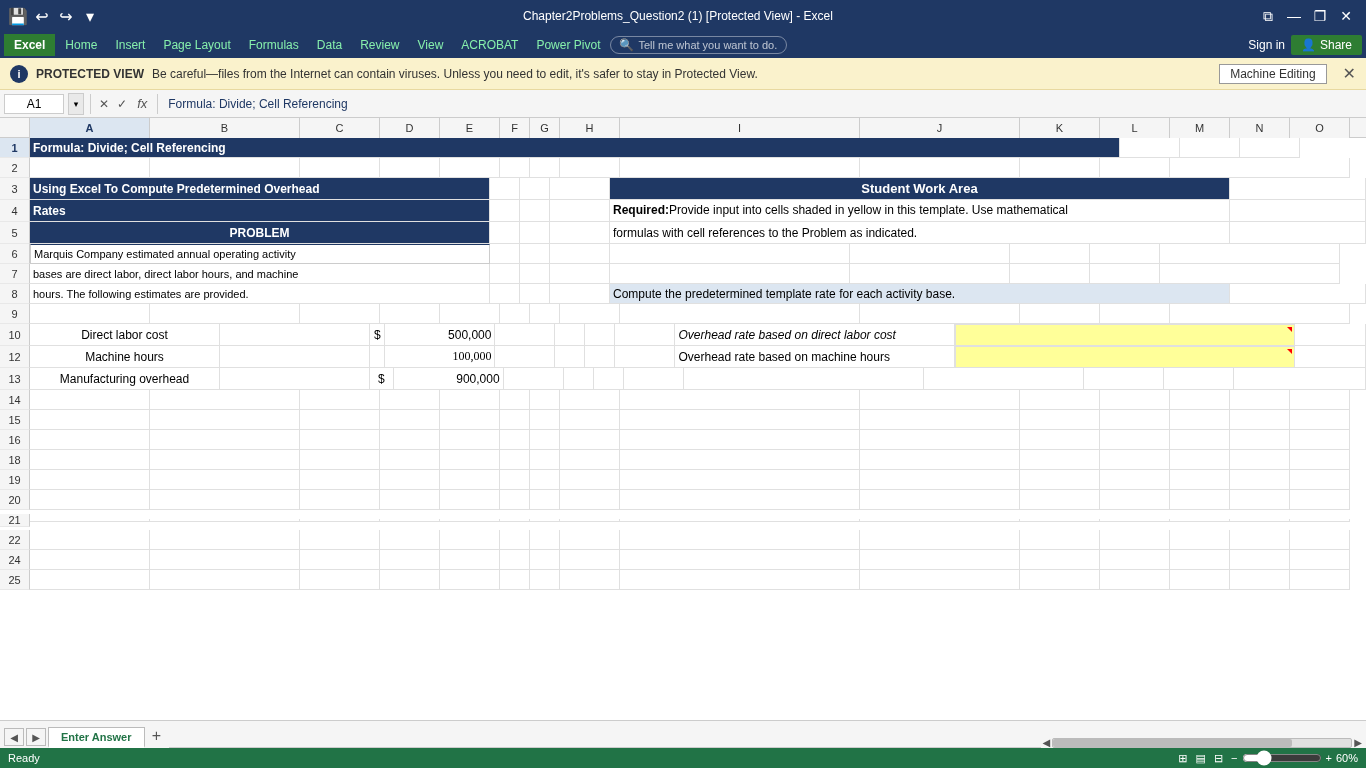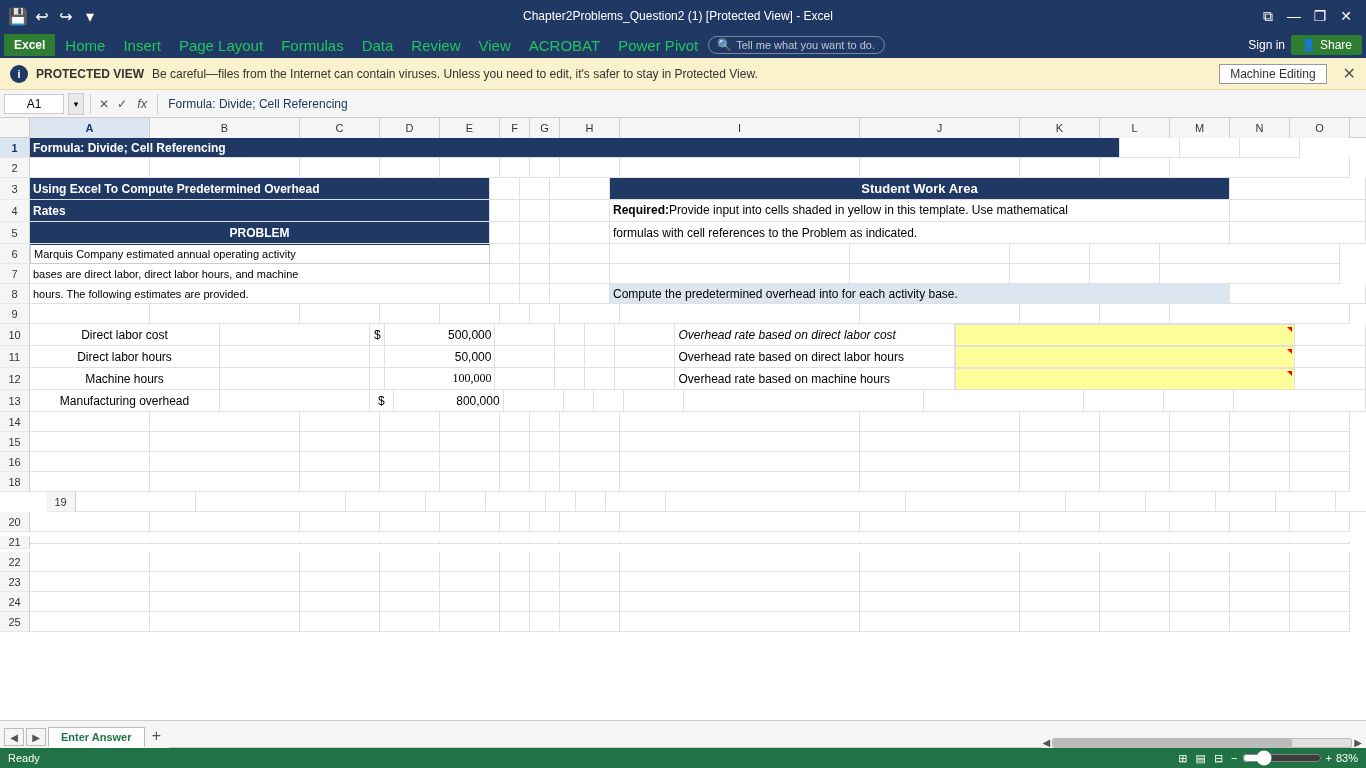--- a/index.html
+++ b/index.html
@@ -55,24 +55,24 @@
       color: #fff;
       border: none;
       padding: 2px 10px;
       font-size: 12px;
       height: 22px;
       cursor: pointer;
       font-weight: 600;
     }
     #menubar .menu-item {
       background: transparent;
-      color: #22c55e;
+      color: #86efac;
       border: none;
       padding: 2px 8px;
-      font-size: 15px;
+      font-size: 12px;
       cursor: pointer;
       height: 22px;
     }
     #menubar .sign-in {
       margin-left: auto;
       color: #fff;
       font-size: 12px;
       cursor: pointer;
       display: flex; align-items: center; gap: 6px;
     }
@@ -540,21 +540,21 @@
     <div class="cell" style="width:180px"></div>
   </div>
 
   <div class="grid-row" style="height:20px;">
     <div class="row-num">8</div>
     <div class="cell" style="width:460px; min-width:460px; font-size:11px;">hours. The following estimates are provided.</div>
     <div class="cell w-f"></div>
     <div class="cell w-g"></div>
     <div class="cell w-h"></div>
 
-    <div class="cell light-blue-bg" style="width:620px; min-width:620px; font-size:12px;">Compute the predetermined overhead into for each activity base.</div>
+    <div class="cell light-blue-bg" style="width:620px; min-width:620px; font-size:12px;">Compute the predetermined template rate for each activity base.</div>
     <div class="cell" style="width:180px"></div>
   </div>
 
   <div class="grid-row" style="height:20px;">
     <div class="row-num">9</div>
     <div class="cell w-a"></div>
     <div class="cell w-b"></div>
     <div class="cell w-c"></div>
     <div class="cell w-d"></div>
     <div class="cell w-e"></div>
@@ -580,36 +580,20 @@
     <div class="cell w-g"></div>
     <div class="cell w-h"></div>
     <div class="cell" style="width:280px; min-width:280px; font-size:12px;font-style:italic;">Overhead rate based on direct labor cost</div>
 
     <div class="cell cell-with-triangle yellow-input" style="width:340px; min-width:340px; position:relative;">
       <div class="red-triangle"></div>
     </div>
     <div class="cell" style="width:180px"></div>
   </div>
 
-  <div class="grid-row" style="height:22px;">
-    <div class="row-num">11</div>
-    <div class="cell" style="width:190px; min-width:190px; justify-content:center;">Direct labor hours</div>
-    <div class="cell w-b"></div>
-    <div class="cell center" style="width:30px;"></div>
-    <div class="cell right" style="width:110px; min-width:110px;">50,000</div>
-    <div class="cell w-e"></div>
-    <div class="cell w-f"></div>
-    <div class="cell w-g"></div>
-    <div class="cell w-h"></div>
-    <div class="cell" style="width:280px; min-width:280px; font-size:12px;">Overhead rate based on direct labor hours</div>
-    <div class="cell cell-with-triangle yellow-input" style="width:340px; min-width:340px; position:relative;">
-      <div class="red-triangle"></div>
-    </div>
-    <div class="cell" style="width:180px"></div>
-  </div>
 
   <div class="grid-row" style="height:22px;">
     <div class="row-num">12</div>
     <div class="cell" style="width:190px; min-width:190px; justify-content:center;">Machine hours</div>
     <div class="cell w-b"></div>
     <div class="cell center" style="width:30px;"></div>
     <div class="cell right" style="width:110px; min-width:110px;font-family:Liberation Serif, serif;">100,000</div>
     <div class="cell w-e"></div>
     <div class="cell w-f"></div>
     <div class="cell w-g"></div>
@@ -619,21 +603,21 @@
       <div class="red-triangle"></div>
     </div>
     <div class="cell" style="width:180px"></div>
   </div>
 
   <div class="grid-row" style="height:22px;">
     <div class="row-num">13</div>
     <div class="cell" style="width:190px; min-width:190px; justify-content:center;">Manufacturing overhead</div>
     <div class="cell w-b"></div>
     <div class="cell center" style="width:30px;">$</div>
-    <div class="cell right" style="width:110px; min-width:110px;">800,000</div>
+    <div class="cell right" style="width:110px; min-width:110px;">900,000</div>
     <div class="cell w-e"></div>
     <div class="cell w-f"></div>
     <div class="cell w-g"></div>
     <div class="cell w-h"></div>
     <div class="cell w-i"></div>
     <div class="cell w-j"></div>
     <div class="cell w-k"></div>
     <div class="cell w-l"></div>
     <div class="cell" style="width:180px"></div>
   </div>
@@ -703,21 +687,21 @@
       <div class="cell" style="width: 30px; min-width: 30px;"></div>
       <div class="cell" style="width: 60px; min-width: 60px;"></div>
       <div class="cell" style="width: 240px; min-width: 240px;"></div>
       <div class="cell" style="width: 160px; min-width: 160px;"></div>
       <div class="cell" style="width: 80px; min-width: 80px;"></div>
       <div class="cell" style="width: 70px; min-width: 70px;"></div>
       <div class="cell" style="width: 60px; min-width: 60px;"></div>
       <div class="cell" style="width: 60px; min-width: 60px;"></div>
       <div class="cell" style="width: 60px; min-width: 60px;"></div>
     </div>
-    <div class="grid-row" style="height: 20px; padding-left: 46px;">
+    <div class="grid-row" style="height: 20px;">
       <div class="row-num">19</div>
       <div class="cell" style="width: 120px; min-width: 120px;"></div>
       <div class="cell" style="width: 150px; min-width: 150px;"></div>
       <div class="cell" style="width: 80px; min-width: 80px;"></div>
       <div class="cell" style="width: 60px; min-width: 60px;"></div>
       <div class="cell" style="width: 60px; min-width: 60px;"></div>
       <div class="cell" style="width: 30px; min-width: 30px;"></div>
       <div class="cell" style="width: 30px; min-width: 30px;"></div>
       <div class="cell" style="width: 60px; min-width: 60px;"></div>
       <div class="cell" style="width: 240px; min-width: 240px;"></div>
@@ -759,38 +743,20 @@
       <div class="cell" style="width: 240px; min-width: 240px;"></div>
       <div class="cell" style="width: 160px; min-width: 160px;"></div>
       <div class="cell" style="width: 80px; min-width: 80px;"></div>
       <div class="cell" style="width: 70px; min-width: 70px;"></div>
       <div class="cell" style="width: 60px; min-width: 60px;"></div>
       <div class="cell" style="width: 60px; min-width: 60px;"></div>
       <div class="cell" style="width: 60px; min-width: 60px;"></div>
     </div>
     <div class="grid-row" style="height: 20px;">
       <div class="row-num">22</div>
-      <div class="cell" style="width: 120px; min-width: 120px;"></div>
-      <div class="cell" style="width: 150px; min-width: 150px;"></div>
-      <div class="cell" style="width: 80px; min-width: 80px;"></div>
-      <div class="cell" style="width: 60px; min-width: 60px;"></div>
-      <div class="cell" style="width: 60px; min-width: 60px;"></div>
-      <div class="cell" style="width: 30px; min-width: 30px;"></div>
-      <div class="cell" style="width: 30px; min-width: 30px;"></div>
-      <div class="cell" style="width: 60px; min-width: 60px;"></div>
-      <div class="cell" style="width: 240px; min-width: 240px;"></div>
-      <div class="cell" style="width: 160px; min-width: 160px;"></div>
-      <div class="cell" style="width: 80px; min-width: 80px;"></div>
-      <div class="cell" style="width: 70px; min-width: 70px;"></div>
-      <div class="cell" style="width: 60px; min-width: 60px;"></div>
-      <div class="cell" style="width: 60px; min-width: 60px;"></div>
-      <div class="cell" style="width: 60px; min-width: 60px;"></div>
-    </div>
-    <div class="grid-row" style="height: 20px;">
-      <div class="row-num">23</div>
       <div class="cell" style="width: 120px; min-width: 120px;"></div>
       <div class="cell" style="width: 150px; min-width: 150px;"></div>
       <div class="cell" style="width: 80px; min-width: 80px;"></div>
       <div class="cell" style="width: 60px; min-width: 60px;"></div>
       <div class="cell" style="width: 60px; min-width: 60px;"></div>
       <div class="cell" style="width: 30px; min-width: 30px;"></div>
       <div class="cell" style="width: 30px; min-width: 30px;"></div>
       <div class="cell" style="width: 60px; min-width: 60px;"></div>
       <div class="cell" style="width: 240px; min-width: 240px;"></div>
       <div class="cell" style="width: 160px; min-width: 160px;"></div>
@@ -858,16 +824,16 @@
 <div id="status-bar">
   <span>Ready</span>
   <div class="status-right">
     <span style="cursor:pointer;">⊞</span>
     <span style="cursor:pointer;">▤</span>
     <span style="cursor:pointer;">⊟</span>
     <div class="zoom-control">
       <span style="cursor:pointer;">−</span>
       <input type="range" min="10" max="400" value="100" style="width: 80px; accent-color: rgb(255, 255, 255);">
       <span style="cursor:pointer;">+</span>
-      <span>83%</span>
+      <span>60%</span>
     </div>
   </div>
 </div>
 
 </body></html>

